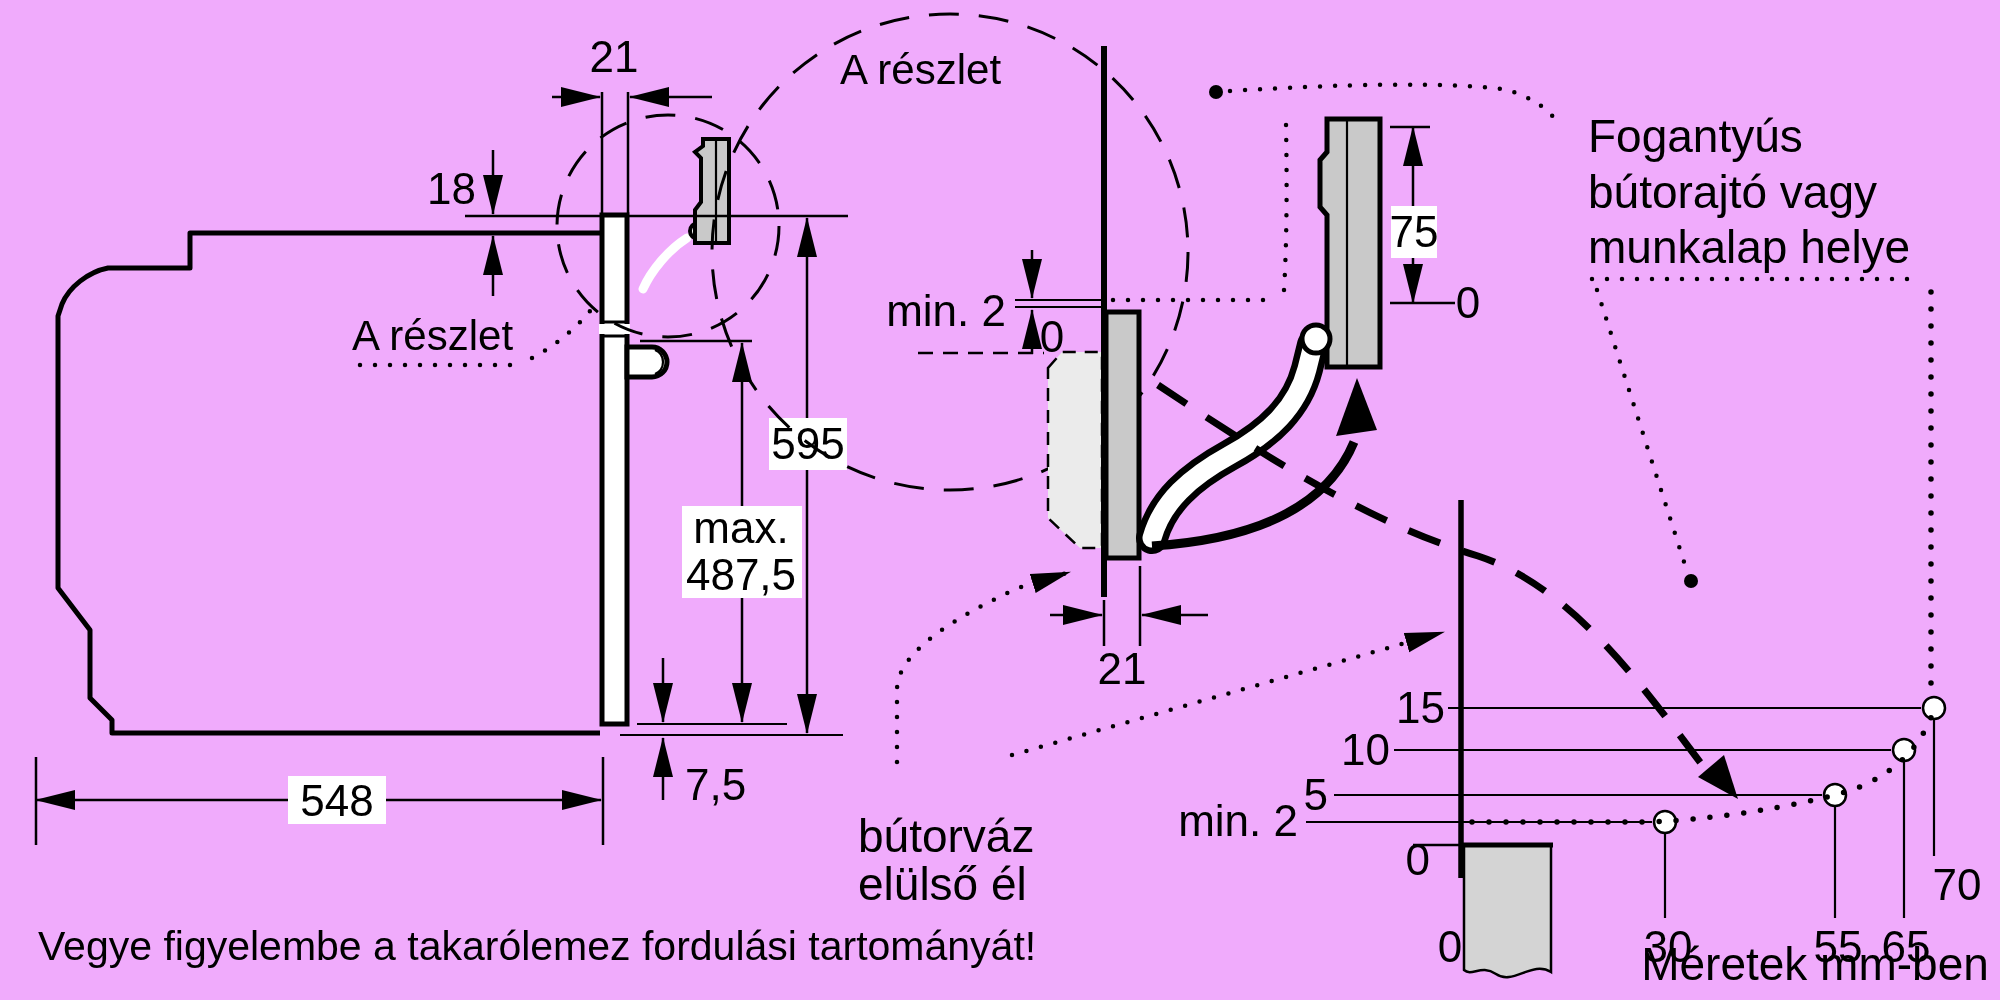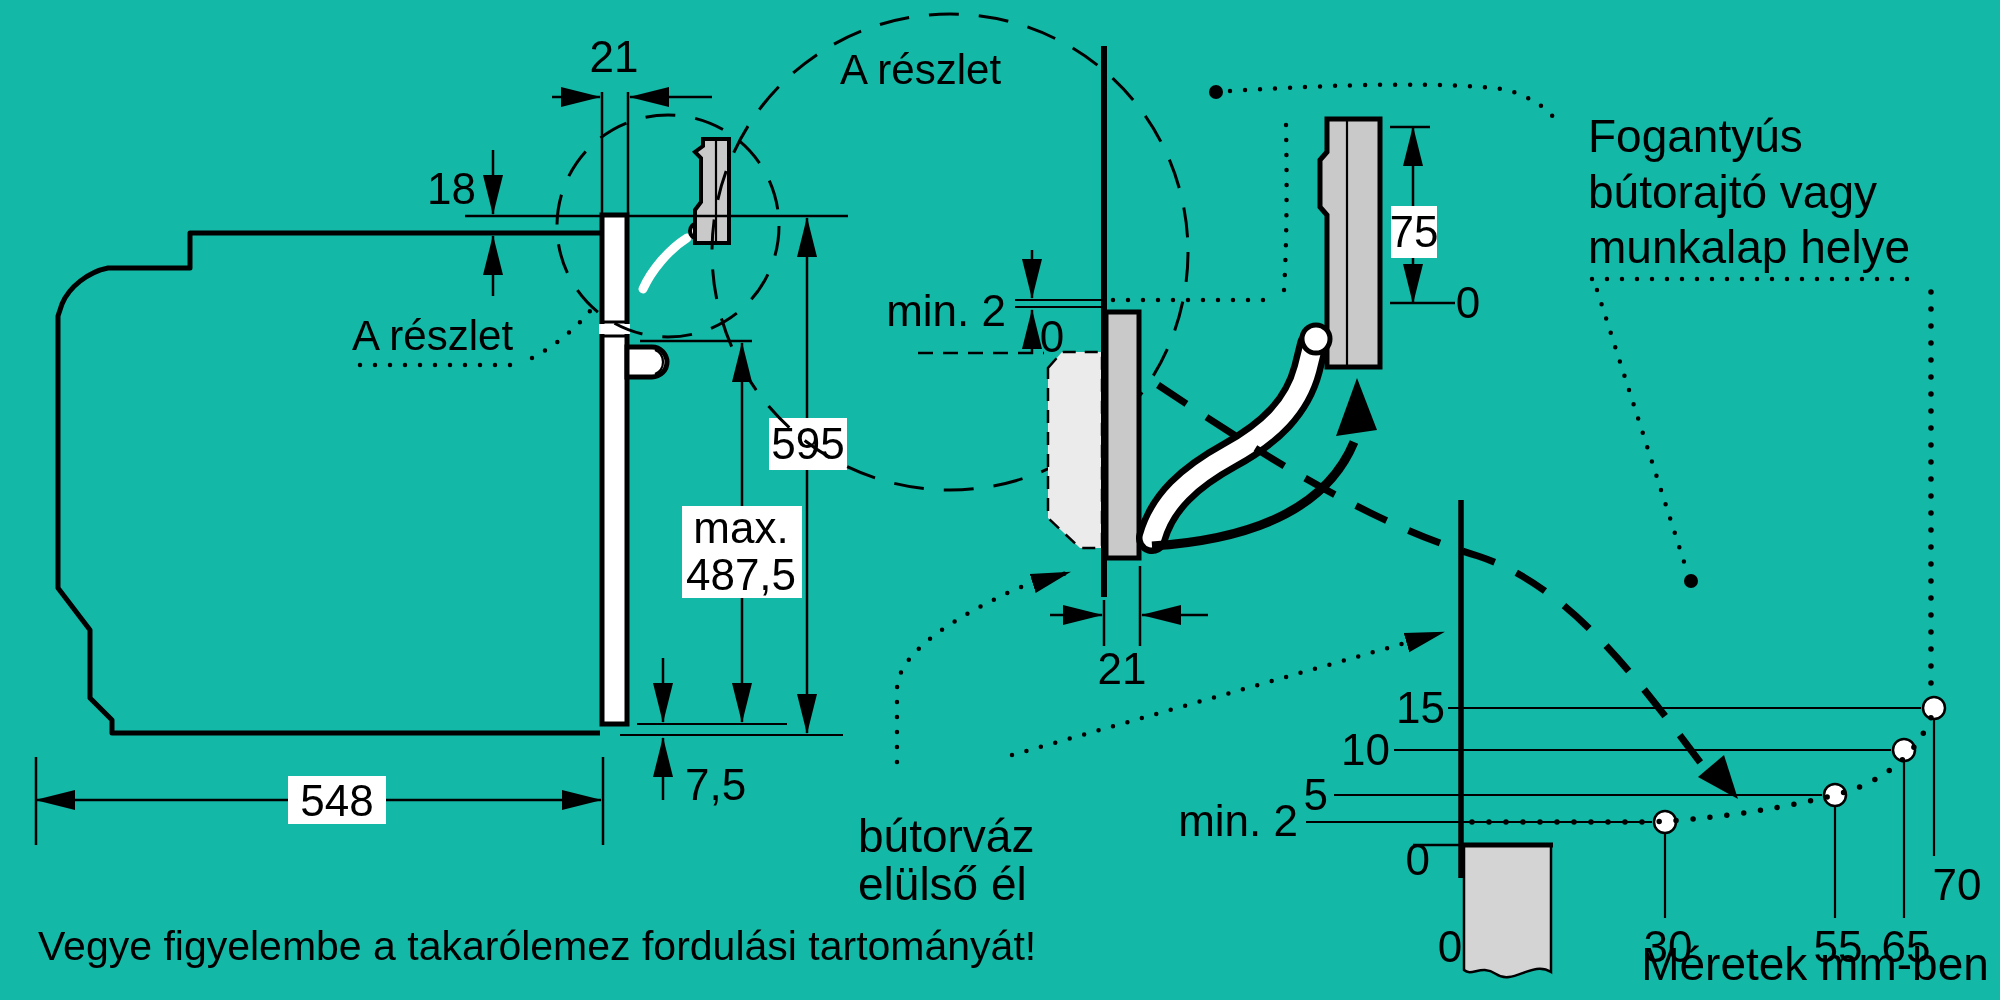--- a/index.html
+++ b/index.html
@@ -1,16 +1,16 @@
 <!DOCTYPE html>
 <html><head>
 <meta charset="utf-8">
 <style>
   html,body{margin:0;padding:0;background:#fff;}
-  .stage{position:relative;width:2000px;height:1000px;background:#14b8a6;overflow:hidden;}
+  .stage{position:relative;width:2000px;height:1000px;background:#f0abfc;overflow:hidden;}
   svg{display:block;}
   text{font-family:"Liberation Sans", sans-serif; fill:#000;}
   .t44{font-size:44px;}
   .t46{font-size:46px;}
   .t41{font-size:41px;}
   .t42{font-size:42px;}
   .mid{text-anchor:middle;}
   .end{text-anchor:end;}
   .s-thick{stroke:#000;stroke-width:5;fill:none;}
   .s-med{stroke:#000;stroke-width:3;fill:none;}

